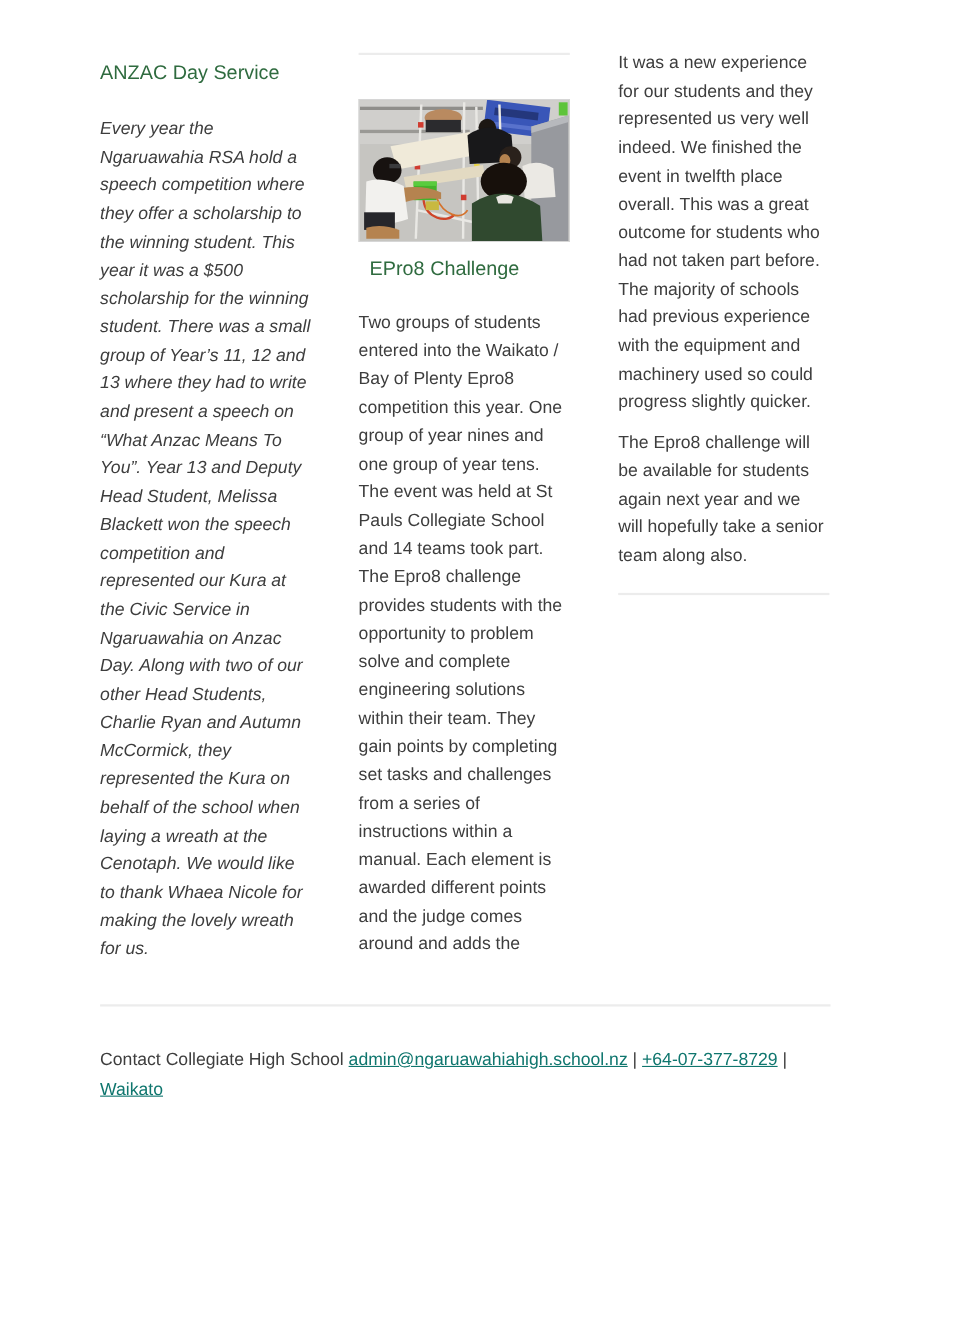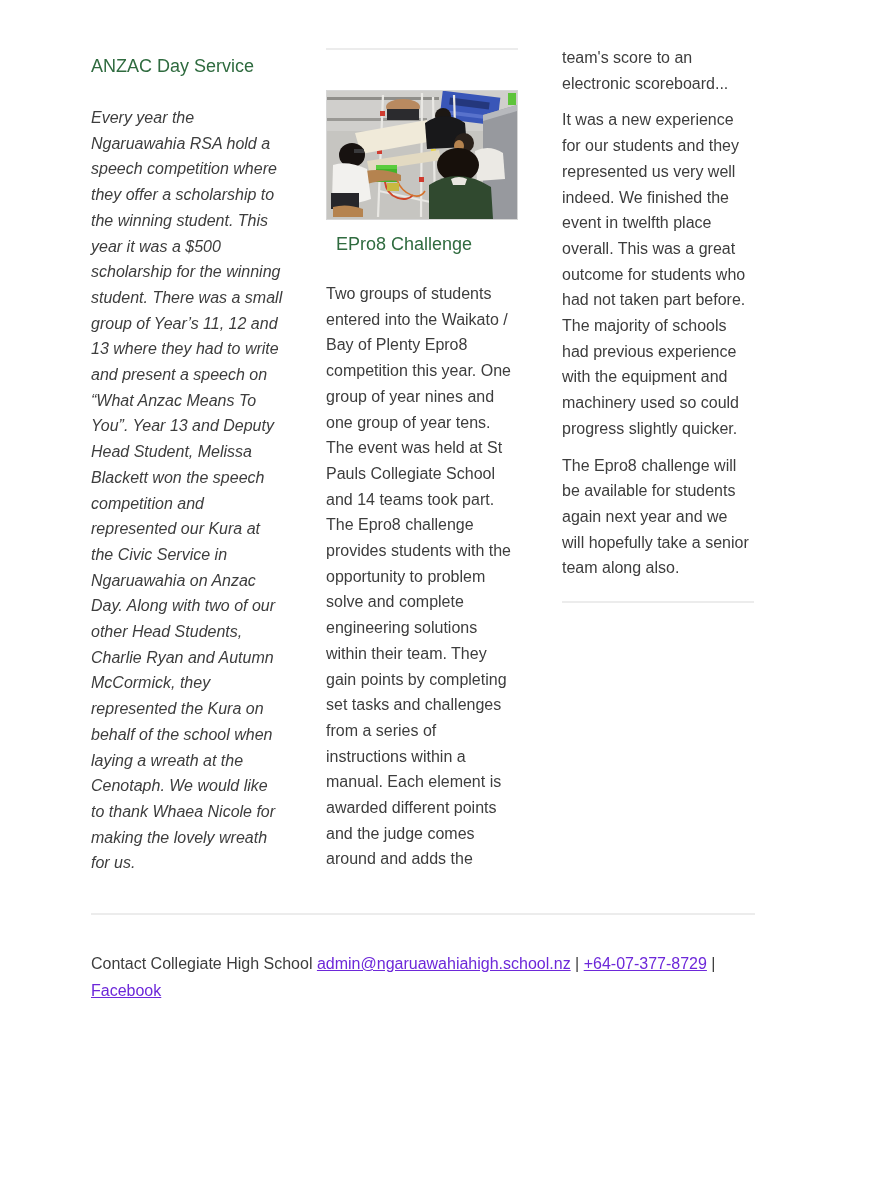--- a/index.html
+++ b/index.html
@@ -58,21 +58,21 @@
     width:664px;
   }
   .footer .rule{border-top-width:2px;}
   .contact{
     margin:35px 0 0 0;
     font-size:16px;
     line-height:27px;
     color:#3d3d3d;
   }
   a.green-link{
-    color:#6d28d9;
+    color:#0f766e;
     text-decoration:underline;
     cursor:pointer;
   }
 </style>
 </head>
 <body>
 
 <div class="page">
 
   <div class="col" id="col-anzac">
@@ -150,24 +150,23 @@
         <ellipse cx="131" cy="74" rx="21" ry="17" fill="#17100b"></ellipse>
         <path d="M102,94 Q131,75 164,96 L166,128 L102,128 Z" fill="#30492f"></path>
         <path d="M124,88 Q132,84 140,88 L138,94 L126,94 Z" fill="#e8e6e0"></path>
       </svg>
     </div>
     <h2 class="article-title">EPro8 Challenge</h2>
     <p class="body-text">Two groups of students entered into the Waikato / Bay of Plenty Epro8 competition this year. One group of year nines and one group of year tens. The event was held at St Pauls Collegiate School and 14 teams took part. The Epro8 challenge provides students with the opportunity to problem solve and complete engineering solutions within their team. They gain points by completing set tasks and challenges from a series of instructions within a manual. Each element is awarded different points and the judge comes around and adds the</p>
   </div>
 
   <div class="col" id="col-epro8-cont">
-    <p class="body-text">team's score to an electronic scoreboard...</p>
     <p class="body-text">It was a new experience for our students and they represented us very well indeed. We finished the event in twelfth place overall. This was a great outcome for students who had not taken part before. The majority of schools had previous experience with the equipment and machinery used so could progress slightly quicker.</p>
     <p class="body-text">The Epro8 challenge will be available for students again next year and we will hopefully take a senior team along also.</p>
     <hr class="rule">
   </div>
 
   <div class="footer">
     <hr class="rule">
-    <p class="contact"><span>Contact Collegiate High School </span><a class="green-link">admin@ngaruawahiahigh.school.nz</a><span> | </span><a class="green-link">+64-07-377-8729</a><span> | </span><a class="green-link">Facebook</a></p>
+    <p class="contact"><span>Contact Collegiate High School </span><a class="green-link">admin@ngaruawahiahigh.school.nz</a><span> | </span><a class="green-link">+64-07-377-8729</a><span> | </span><a class="green-link">Waikato</a></p>
   </div>
 
 </div>
 
 </body></html>

